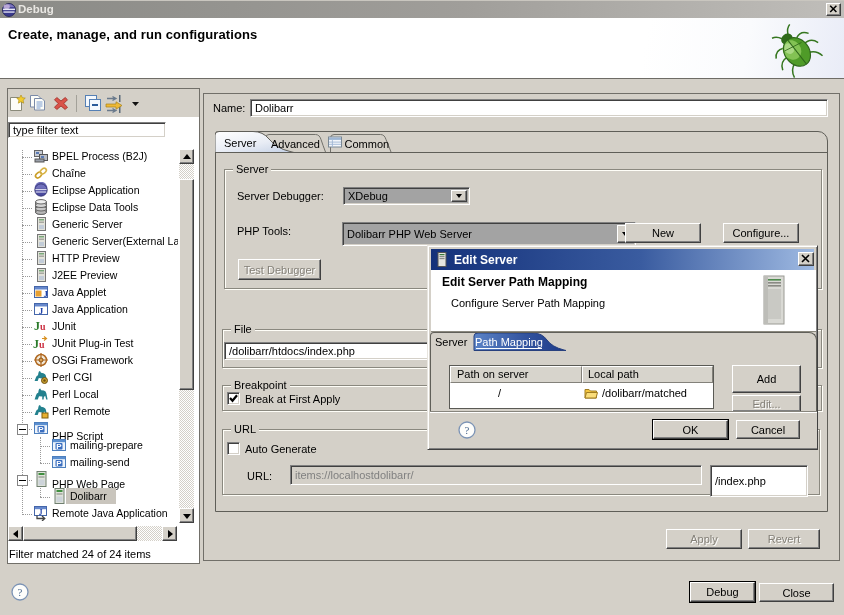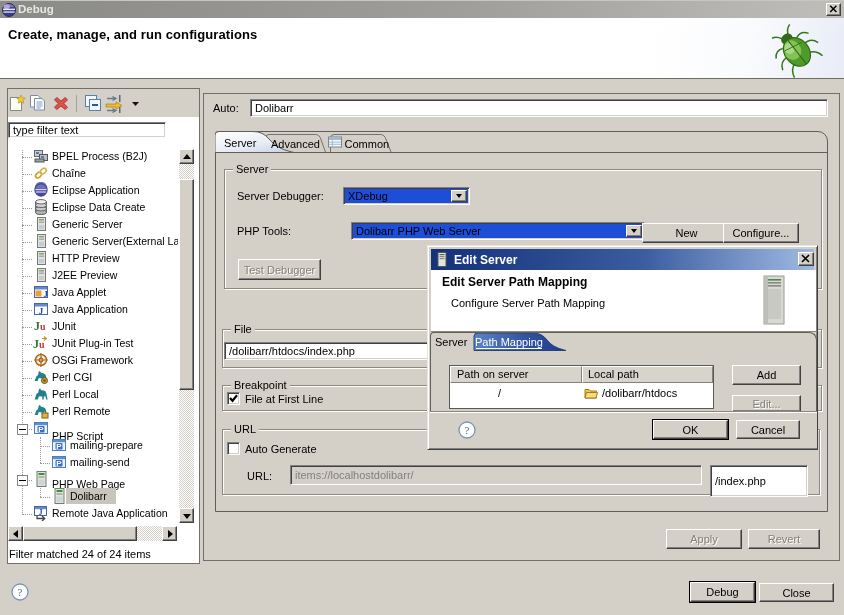--- a/index.html
+++ b/index.html
@@ -16,21 +16,21 @@
 
 .btnD{position:absolute;border:1px solid #000;background:#d4d0c8}
 .btnD .in{position:absolute;left:0;top:0;right:0;bottom:0;border:1px solid;border-color:#fff #404040 #404040 #fff;box-shadow:inset -1px -1px 0 #808080}
 .btnD span{position:absolute;left:0;right:0;top:50%;transform:translateY(-50%);text-align:center}
 
 .grp{position:absolute;border:1px solid #8a887f;box-shadow:inset 1px 1px 0 #fffef8, 1px 1px 0 #fffef8}
 .grp .lbl{position:absolute;top:-7px;left:8px;background:#d4d0c8;padding:0 3px;line-height:13px}
 
 .cb{position:absolute;width:13px;height:13px;background:#fff;border:1px solid;border-color:#808080 #fff #fff #808080;box-shadow:inset 1px 1px 0 #404040, inset -1px -1px 0 #d4d0c8}
 
-.combo{position:absolute;background:#1d4ed8;border:1px solid;border-color:#808080 #fff #fff #808080;box-shadow:inset 1px 1px 0 #404040, inset -1px -1px 0 #d4d0c8}
+.combo{position:absolute;background:#a3a3a3;border:1px solid;border-color:#808080 #fff #fff #808080;box-shadow:inset 1px 1px 0 #404040, inset -1px -1px 0 #d4d0c8}
 .combo .txt{position:absolute;left:4px;top:50%;transform:translateY(-50%);white-space:nowrap}
 .combo .dd{position:absolute;right:2px;top:2px;bottom:2px;width:16px;background:#d4d0c8;border:1px solid;border-color:#fff #404040 #404040 #fff;box-shadow:inset -1px -1px 0 #808080}
 .combo .dd i{position:absolute;left:50%;top:50%;transform:translate(-50%,-30%);width:0;height:0;border:3.5px solid transparent;border-top:4px solid #000}
 .nw{white-space:nowrap}
 </style>
 </head>
 <body>
 
 <div class="abs" style="left:0;top:0;width:844px;height:1px;background:#c9c6bf"></div>
 
@@ -148,21 +148,21 @@
       </svg></div>
 <div style="position:absolute;left:44px;top:40px;white-space:nowrap">Eclipse Application</div>
 <div style="position:absolute;left:14px;top:64px;width:10px;height:1px;border-top:1px dotted #9a9a9a"></div>
 <div style="position:absolute;left:25px;top:55px;width:16px;height:16px"><svg width="16" height="16" viewBox="0 0 16 16">
         <path d="M2.5,2.8 v10.4 a5.5,2.2 0 0 0 11,0 v-10.4" fill="#cecece" stroke="#666"></path>
         <ellipse cx="8" cy="13.2" rx="5.5" ry="2.2" fill="#b8b8b8" stroke="#666"></ellipse>
         <ellipse cx="8" cy="9.8" rx="5.5" ry="2.2" fill="#c8c8c8" stroke="#666"></ellipse>
         <ellipse cx="8" cy="6.3" rx="5.5" ry="2.2" fill="#d4d4d4" stroke="#666"></ellipse>
         <ellipse cx="8" cy="2.8" rx="5.5" ry="2.2" fill="#efefef" stroke="#666"></ellipse>
       </svg></div>
-<div style="position:absolute;left:44px;top:57px;white-space:nowrap">Eclipse Data Create</div>
+<div style="position:absolute;left:44px;top:57px;white-space:nowrap">Eclipse Data Tools</div>
 <div style="position:absolute;left:14px;top:81px;width:10px;height:1px;border-top:1px dotted #9a9a9a"></div>
 <div style="position:absolute;left:25px;top:72px;width:16px;height:16px"><svg width="16" height="16" viewBox="0 0 16 16">
         <rect x="4.5" y="1.5" width="8" height="13" fill="#e2e2da" stroke="#777"></rect>
         <rect x="6" y="3" width="5" height="1.5" fill="#7aa87a"></rect>
         <rect x="6" y="5.5" width="5" height="1.5" fill="#a8a8a0"></rect>
         <rect x="6" y="9" width="5" height="4" fill="#c2ccd8"></rect>
       </svg></div>
 <div style="position:absolute;left:44px;top:74px;white-space:nowrap">Generic Server</div>
 <div style="position:absolute;left:14px;top:98px;width:10px;height:1px;border-top:1px dotted #9a9a9a"></div>
 <div style="position:absolute;left:25px;top:89px;width:16px;height:16px"><svg width="16" height="16" viewBox="0 0 16 16">
@@ -319,21 +319,21 @@
   </div>
 <div class="btn" style="left:162px;top:526px;width:15px;height:15px">
     <svg width="14" height="14" style="position:absolute;left:0;top:0">
       <path d="M5,3 l5,4 -5,4 z" fill="#000"></path>
     </svg>
   </div>
 <div class="abs" style="left:23px;top:526px;width:114px;height:15px;background:#d4d0c8;border:1px solid;border-color:#fff #404040 #404040 #fff;box-shadow:inset -1px -1px 0 #808080"></div>
 <div class="abs nw" style="left:9px;top:548px">Filter matched 24 of 24 items</div>
 
 <div class="abs" style="left:203px;top:93px;width:637px;height:468px;background:#d4d0c8;border:1px solid #716f69"></div>
-<div class="abs nw" style="left:213px;top:102px">Auto:</div>
+<div class="abs nw" style="left:213px;top:102px">Name:</div>
 <div class="field" style="left:250px;top:99px;width:578px;height:18px">
     <div class="txt">Dolibarr</div>
   </div>
 
 <div class="abs" style="left:215px;top:131px;width:613px;height:381px;background:#d4d0c8;border:1px solid #5f5e58;border-radius:3px 10px 0 0"></div>
 <div id="maintabs" class="abs" style="left:215px;top:131px;width:613px;height:22px"><svg width="613" height="22" viewBox="0 0 613 22">
 <defs>
 <linearGradient id="selg" x1="0" y1="0" x2="0.9" y2="1.1">
 <stop offset="0" stop-color="#ffffff"></stop>
           <stop offset="0.55" stop-color="#e9edf5"></stop>
@@ -360,27 +360,27 @@
   <div class="lbl">Server</div>
 </div>
 <div class="abs nw" style="left:237px;top:190px">Server Debugger:</div>
 <div class="combo" style="left:343px;top:187px;width:127px;height:18px">
     <div class="txt">XDebug</div>
     <div class="dd">
       <i></i>
     </div>
   </div>
 <div class="abs nw" style="left:237px;top:225px">PHP Tools:</div>
-<div class="combo" style="left:351px;top:222px;width:294px;height:18px">
+<div class="combo" style="left:342px;top:222px;width:294px;height:24px">
     <div class="txt">Dolibarr PHP Web Server</div>
     <div class="dd">
       <i></i>
     </div>
   </div>
-<div class="btn" style="left:642px;top:223px;width:89px;height:20px">
+<div class="btn" style="left:625px;top:223px;width:76px;height:20px">
     <span>New</span>
   </div>
 <div class="btn" style="left:723px;top:223px;width:76px;height:20px">
     <span>Configure...</span>
   </div>
 <div class="btn dis" style="left:238px;top:259px;width:83px;height:21px">
     <span>Test Debugger</span>
   </div>
 
 <div class="grp" style="left:222px;top:329px;width:600px;height:39px">
@@ -391,21 +391,21 @@
   </div>
 
 <div class="grp" style="left:222px;top:385px;width:600px;height:26px">
   <div class="lbl">Breakpoint</div>
 </div>
 <div class="cb" style="left:227px;top:392px">
     <svg width="11" height="11" style="position:absolute;left:0;top:0">
       <path d="M2,5 l2.5,2.8 L9,2.2" fill="none" stroke="#000" stroke-width="2.2"></path>
     </svg>
   </div>
-<div class="abs nw" style="left:245px;top:393px">File at First Line</div>
+<div class="abs nw" style="left:245px;top:393px">Break at First Apply</div>
 
 <div class="grp" style="left:222px;top:429px;width:598px;height:66px">
   <div class="lbl">URL</div>
 </div>
 <div class="cb" style="left:227px;top:442px"></div>
 <div class="abs nw" style="left:245px;top:443px">Auto Generate</div>
 <div class="abs nw" style="left:247px;top:470px">URL:</div>
 <div class="field" style="left:290px;top:465px;width:412px;height:20px;background:#d4d0c8">
     <div class="txt" style="color:#808080">items://localhostdolibarr/</div>
   </div>
@@ -480,23 +480,23 @@
   <div class="abs" style="left:21px;top:119px;width:265px;height:44px;background:#fff;border:1px solid #5a5a55"></div>
   <div class="abs" style="left:22px;top:120px;width:132px;height:17px;background:#d7d4cc;border:1px solid;border-color:#fff #83817a #83817a #fff"></div>
   <div class="abs" style="left:154px;top:120px;width:131px;height:17px;background:#d7d4cc;border:1px solid;border-color:#fff #83817a #83817a #fff"></div>
   <div class="abs nw" style="left:29px;top:122px">Path on server</div>
   <div class="abs nw" style="left:160px;top:122px">Local path</div>
   <div class="abs nw" style="left:70px;top:141px">/</div>
   <svg class="abs" style="left:156px;top:141px" width="15" height="12" viewBox="0 0 15 12">
     <path d="M1,2.5 h4 l1.5,1.5 h6 v7 h-11.5 z" fill="#f4c63f" stroke="#a07c20"></path>
     <path d="M2.5,5.5 h11 l-1.5,5.5 h-11 z" fill="#fadd7a" stroke="#a07c20"></path>
   </svg>
-  <div class="abs nw" style="left:174px;top:141px">/dolibarr/htdocs</div>
-
-  <div class="btn" style="left:304px;top:119px;width:69px;height:20px">
+  <div class="abs nw" style="left:174px;top:141px">/dolibarr/matched</div>
+
+  <div class="btn" style="left:304px;top:119px;width:69px;height:28px">
       <span>Add</span>
     </div>
   <div class="btn dis" style="left:304px;top:149px;width:69px;height:17px">
       <span style="top:8px">Edit...</span>
     </div>
 
   <div class="abs" style="left:2px;top:165px;width:387px;height:37px;background:#d4d0c8;border-top:1px solid #87857d;box-shadow:inset 0 1px 0 #fff"></div>
   <svg class="abs" style="left:30px;top:175px" width="18" height="18" viewBox="0 0 18 18">
     <circle cx="9" cy="9" r="8" fill="#fdfdfb" stroke="#7b93b5" stroke-width="1.3"></circle>
     <text x="9" y="13" font-size="11" font-family="Liberation Serif,serif" fill="#48668c" text-anchor="middle">?</text>

